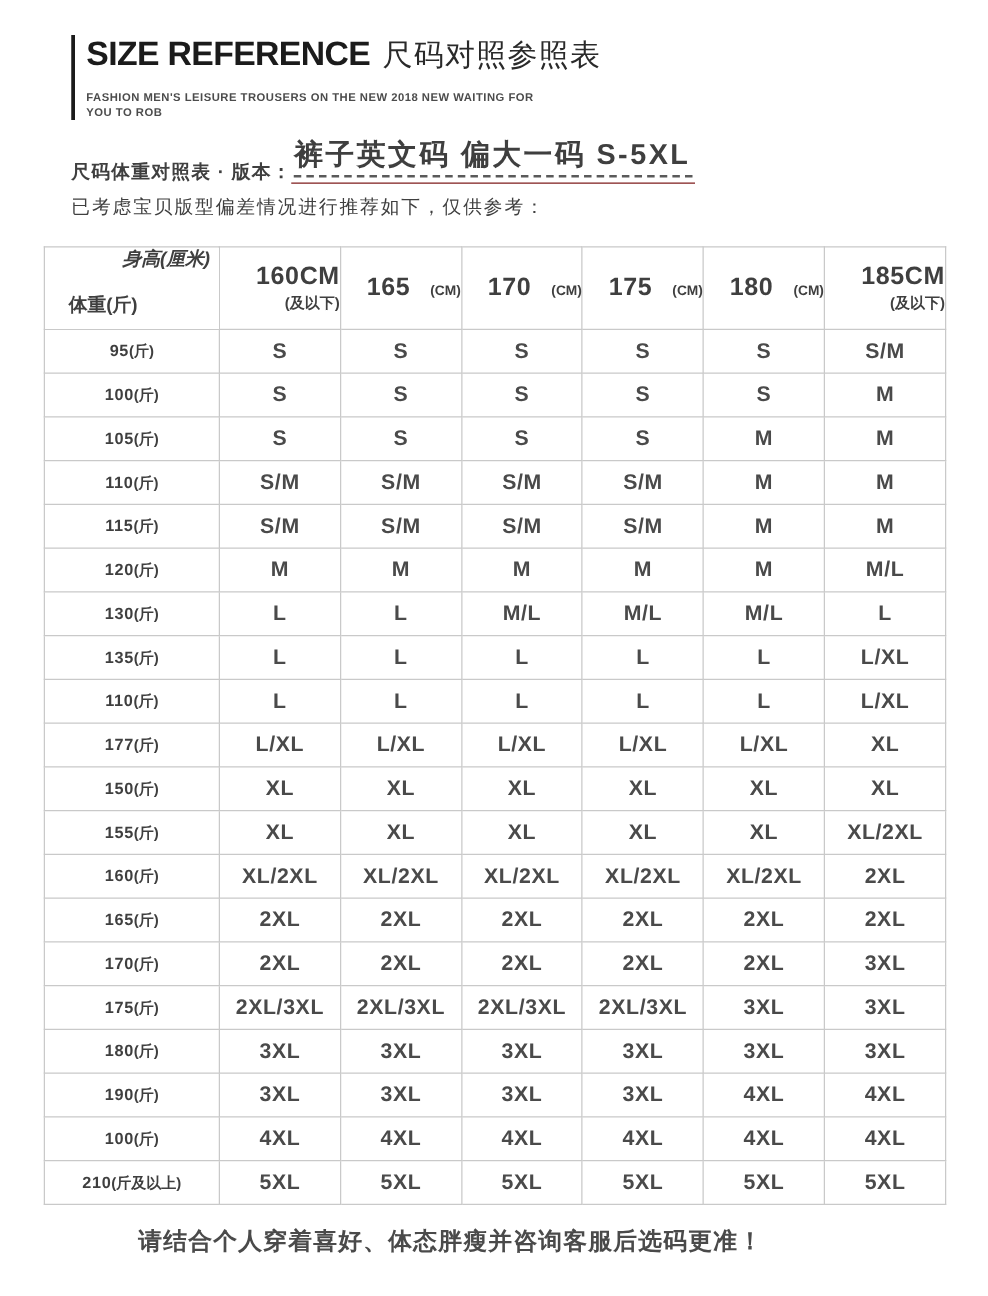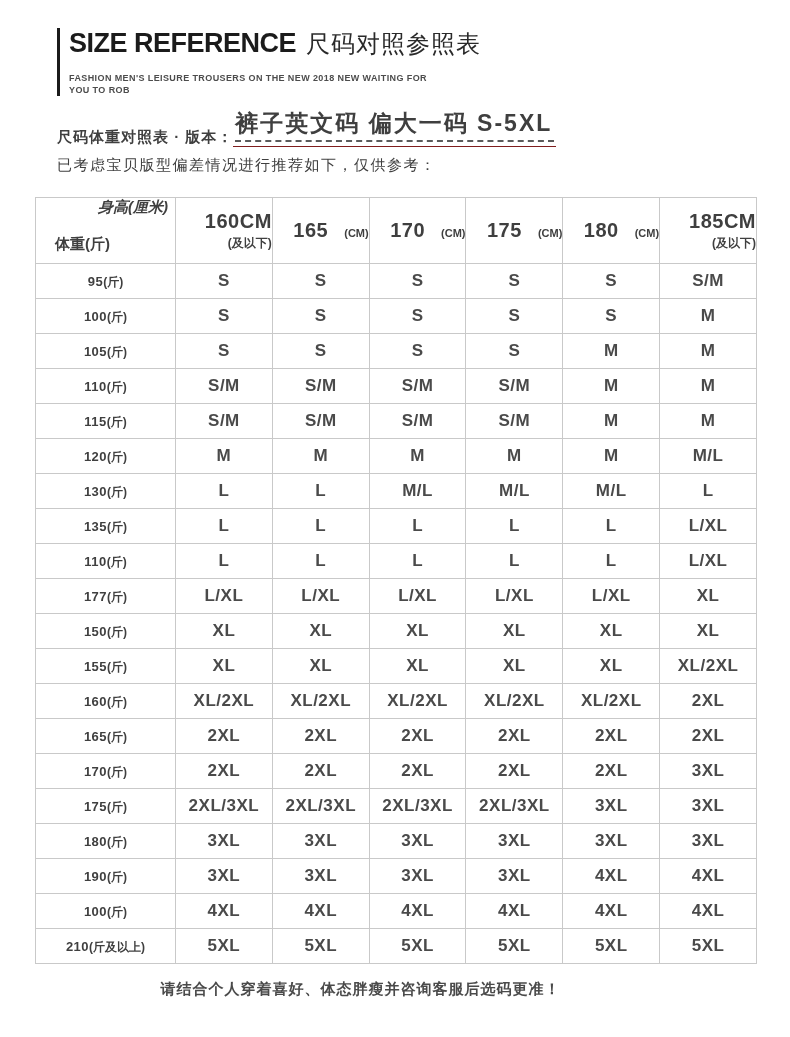--- a/index.html
+++ b/index.html
@@ -86,21 +86,21 @@
   .row-num{font-size:13px;letter-spacing:0.5px;}
   .row-unit{font-size:12px;font-weight:bold;}
   .size-table td{
     height:35px;font-size:17px;font-weight:bold;
     color:var(--cell-text);letter-spacing:0.5px;white-space:nowrap;
   }
 
   
   .footer-note{
     margin-top:16px;text-align:center;
-    font-size:15px;font-weight:bold;color:var(--cell-text);letter-spacing:1px;
+    font-size:19px;font-weight:bold;color:var(--cell-text);letter-spacing:1px;
   }
 </style>
 </head>
 <body>
 
 <div class="page">
 
   <div class="banner">
     <div class="title-line">
       <span class="title-en">SIZE REFERENCE</span>

